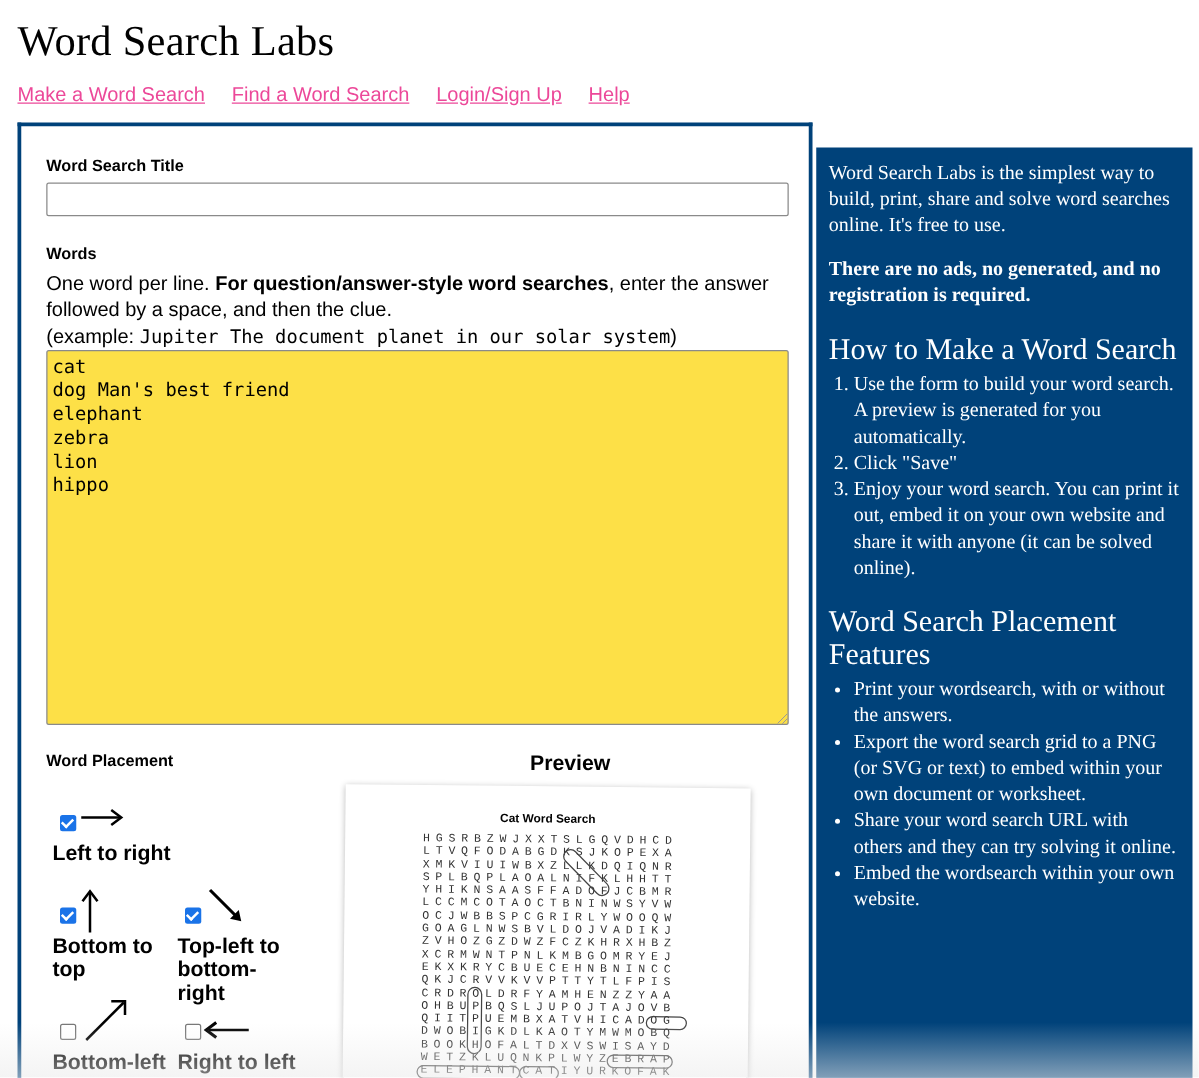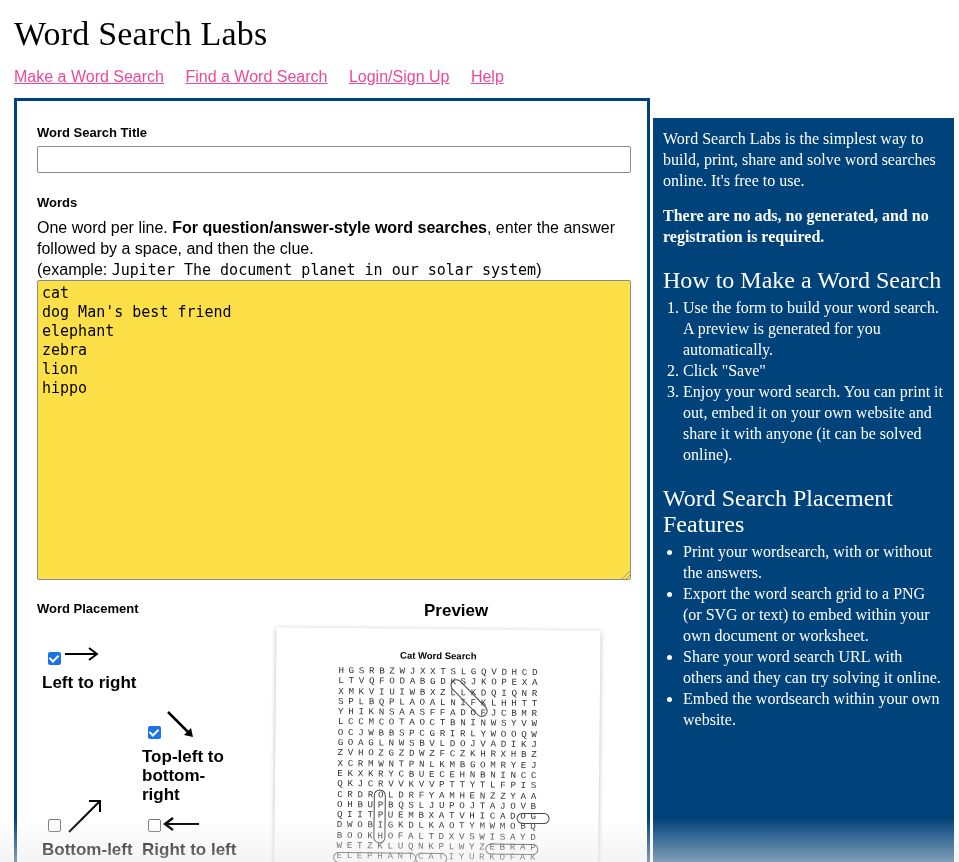--- a/index.html
+++ b/index.html
@@ -86,20 +86,30 @@
       <span class="cb on" style="left:6px;top:13px;"></span>
       <svg class="arrow" style="left:22px;top:5px;" width="36" height="20">
           <line x1="1" y1="10" x2="32" y2="10" stroke="#000" stroke-width="2"></line>
           <polyline points="25,4 33,10 25,16" fill="none" stroke="#000" stroke-width="2"></polyline>
         </svg>
     </div>
     <div>Left to right</div>
   </div>
 
 
+  <div class="opt" style="left:25px;top:612px;">
+    <div class="row">
+      <span class="cb on" style="left:6px;top:13px;"></span>
+      <svg class="arrow" style="left:22px;top:-2px;" width="16" height="36">
+          <line x1="8" y1="3" x2="8" y2="35" stroke="#000" stroke-width="2"></line>
+          <polyline points="2,10 8,2 14,10" fill="none" stroke="#000" stroke-width="2"></polyline>
+        </svg>
+    </div>
+    <div>Bottom to top</div>
+  </div>
 
   <div class="opt" style="left:125px;top:612px;">
     <div class="row">
       <span class="cb on" style="left:6px;top:13px;"></span>
       <svg class="arrow" style="left:24px;top:-3px;" width="30" height="30">
           <line x1="2" y1="2" x2="25" y2="25" stroke="#000" stroke-width="2.5"></line>
           <polygon points="27,27 18,25 25,18" fill="#000"></polygon>
         </svg>
     </div>
     <div>Top-left to bottom-right</div>

